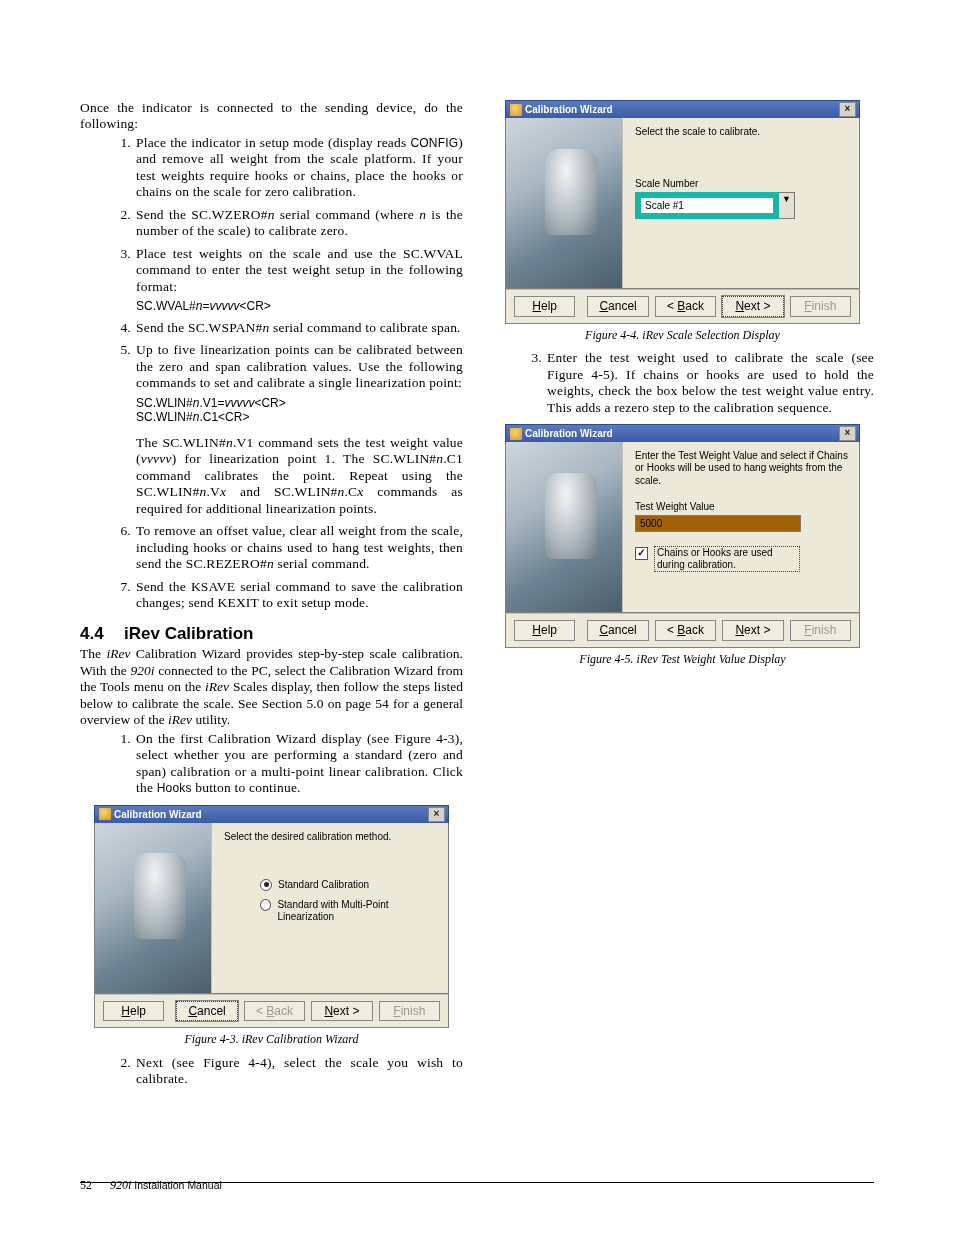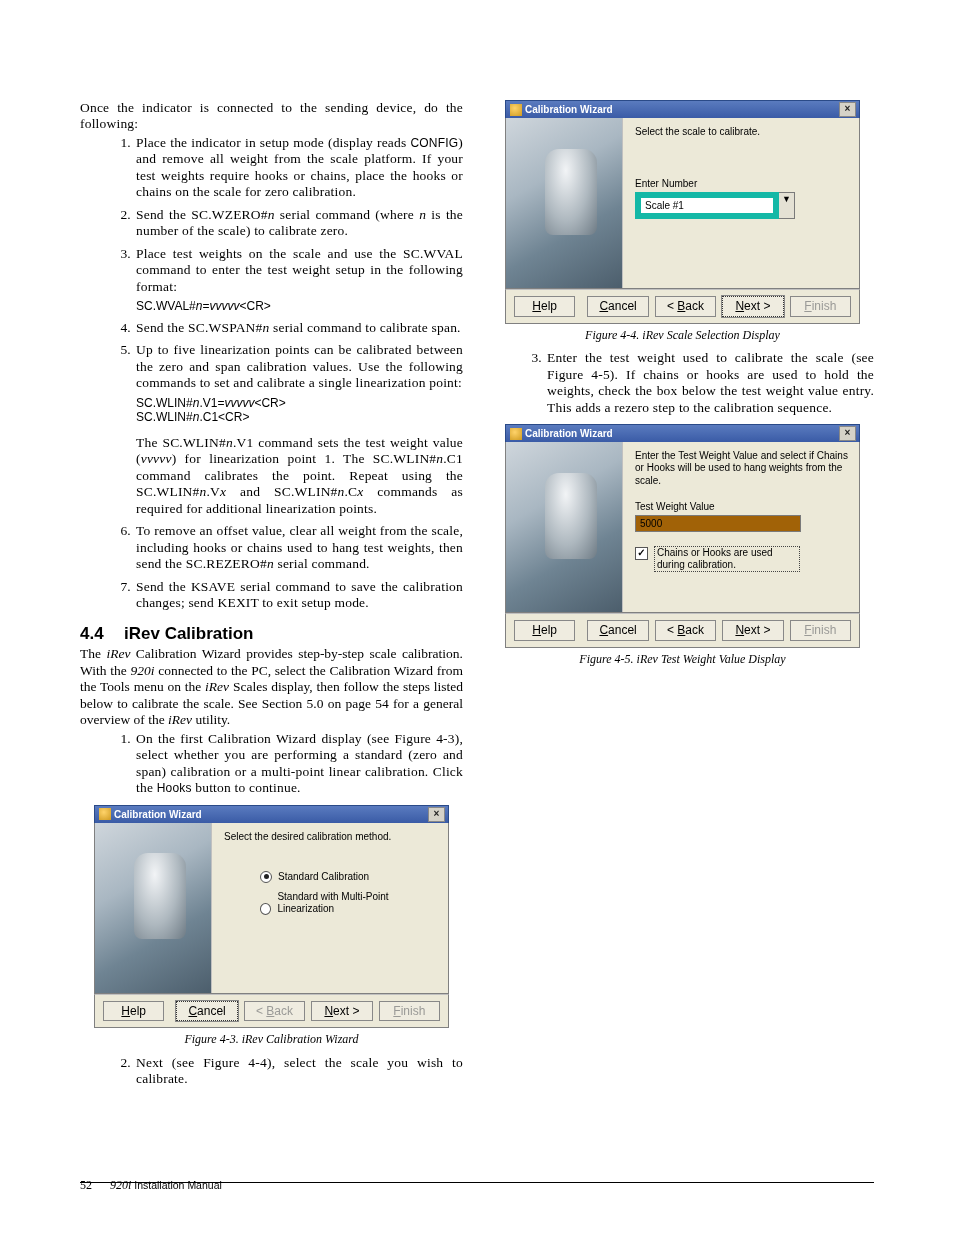--- a/index.html
+++ b/index.html
@@ -22,23 +22,23 @@
   .capt .irev{font-style:italic}
   .wiz{width:355px;margin:0 auto;font-family:Tahoma,Arial,sans-serif;font-size:10px;color:#000}
   .titlebar{background:linear-gradient(#5a7bbf,#3a5ba6);color:#fff;height:17px;line-height:17px;padding:0 3px 0 4px;display:flex;align-items:center;border:1px solid #2a4a88;border-bottom:none}
   .titlebar .tx{flex:1;font-weight:bold;font-size:10px}
   .titlebar .glyph{width:12px;height:12px;display:inline-block;margin-right:3px;background:radial-gradient(circle at 40% 35%,#ffd36a,#cf9a20)}
   .titlebar .xbtn{width:15px;height:13px;background:#d5d2c8;border:1px solid #888;line-height:11px;text-align:center;font-family:Arial;font-size:10px;font-weight:bold;color:#222}
   .wizbody{display:flex;border:1px solid #808080;border-top:none;background:#ece9d8}
   .wizimg{width:116px;height:170px;background:linear-gradient(150deg,#cfd6dc 0%,#a9b7c2 35%,#6f8493 65%,#4c5e6c 100%);position:relative;border-right:1px solid #c0c0c0}
   .wizimg::after{content:"";position:absolute;left:34%;top:18%;width:52px;height:86px;border-radius:14px 14px 8px 8px;background:radial-gradient(ellipse at 40% 25%,#f2f4f6,#aeb8bf 55%,#6d7a84)}
   .wizright{flex:1;padding:8px 10px 4px 12px;box-sizing:border-box}
-  .prompt{font-size:10px;margin-bottom:28px}
+  .prompt{font-size:10px;margin-bottom:36px}
   .radiogrp{margin-left:36px}
-  .radio{display:flex;align-items:flex-end;gap:6px;font-size:10px;margin-bottom:8px}
+  .radio{display:flex;align-items:flex-start;gap:6px;font-size:10px;margin-bottom:8px}
   .rc{width:10px;height:10px;border:1px solid #555;border-radius:50%;background:#fff;display:inline-flex;align-items:center;justify-content:center}
   .rc.sel::after{content:"";width:5px;height:5px;border-radius:50%;background:#222}
   .wizbtns{display:flex;gap:6px;padding:6px 8px;border:1px solid #808080;border-top:1px solid #c0c0c0;background:#ece9d8}
   .wb{font-family:Tahoma,Arial,sans-serif;font-size:12px;padding:2px 0;text-align:center;border:1px solid #888;background:#efece0;width:60px}
   .wb.default{border:1px dotted #333;outline:1px solid #888}
   .wb.disabled{color:#9a9a97}
   .wb u{text-decoration:underline}
   .gap{flex:1}
   .lbl{font-size:10px;margin:2px 0 2px 0}
   .dd{display:flex;width:160px}
@@ -132,21 +132,21 @@
       <div class="wiz">
         <div class="titlebar">
           <span class="glyph"></span>
           <span class="tx">Calibration Wizard</span>
           <span class="xbtn">×</span>
         </div>
         <div class="wizbody">
           <div class="wizimg"></div>
           <div class="wizright">
             <div class="prompt" style="margin-bottom:40px">Select the scale to calibrate.</div>
-            <div class="lbl">Enter Number</div>
+            <div class="lbl">Scale Number</div>
             <div class="dd">
               <div class="dv">Scale #1</div>
               <div class="dar">▼</div>
             </div>
           </div>
         </div>
         <div class="wizbtns">
           <div class="wb"><u>H</u>elp</div>
           <div class="gap"></div>
           <div class="wb"><u>C</u>ancel</div>

